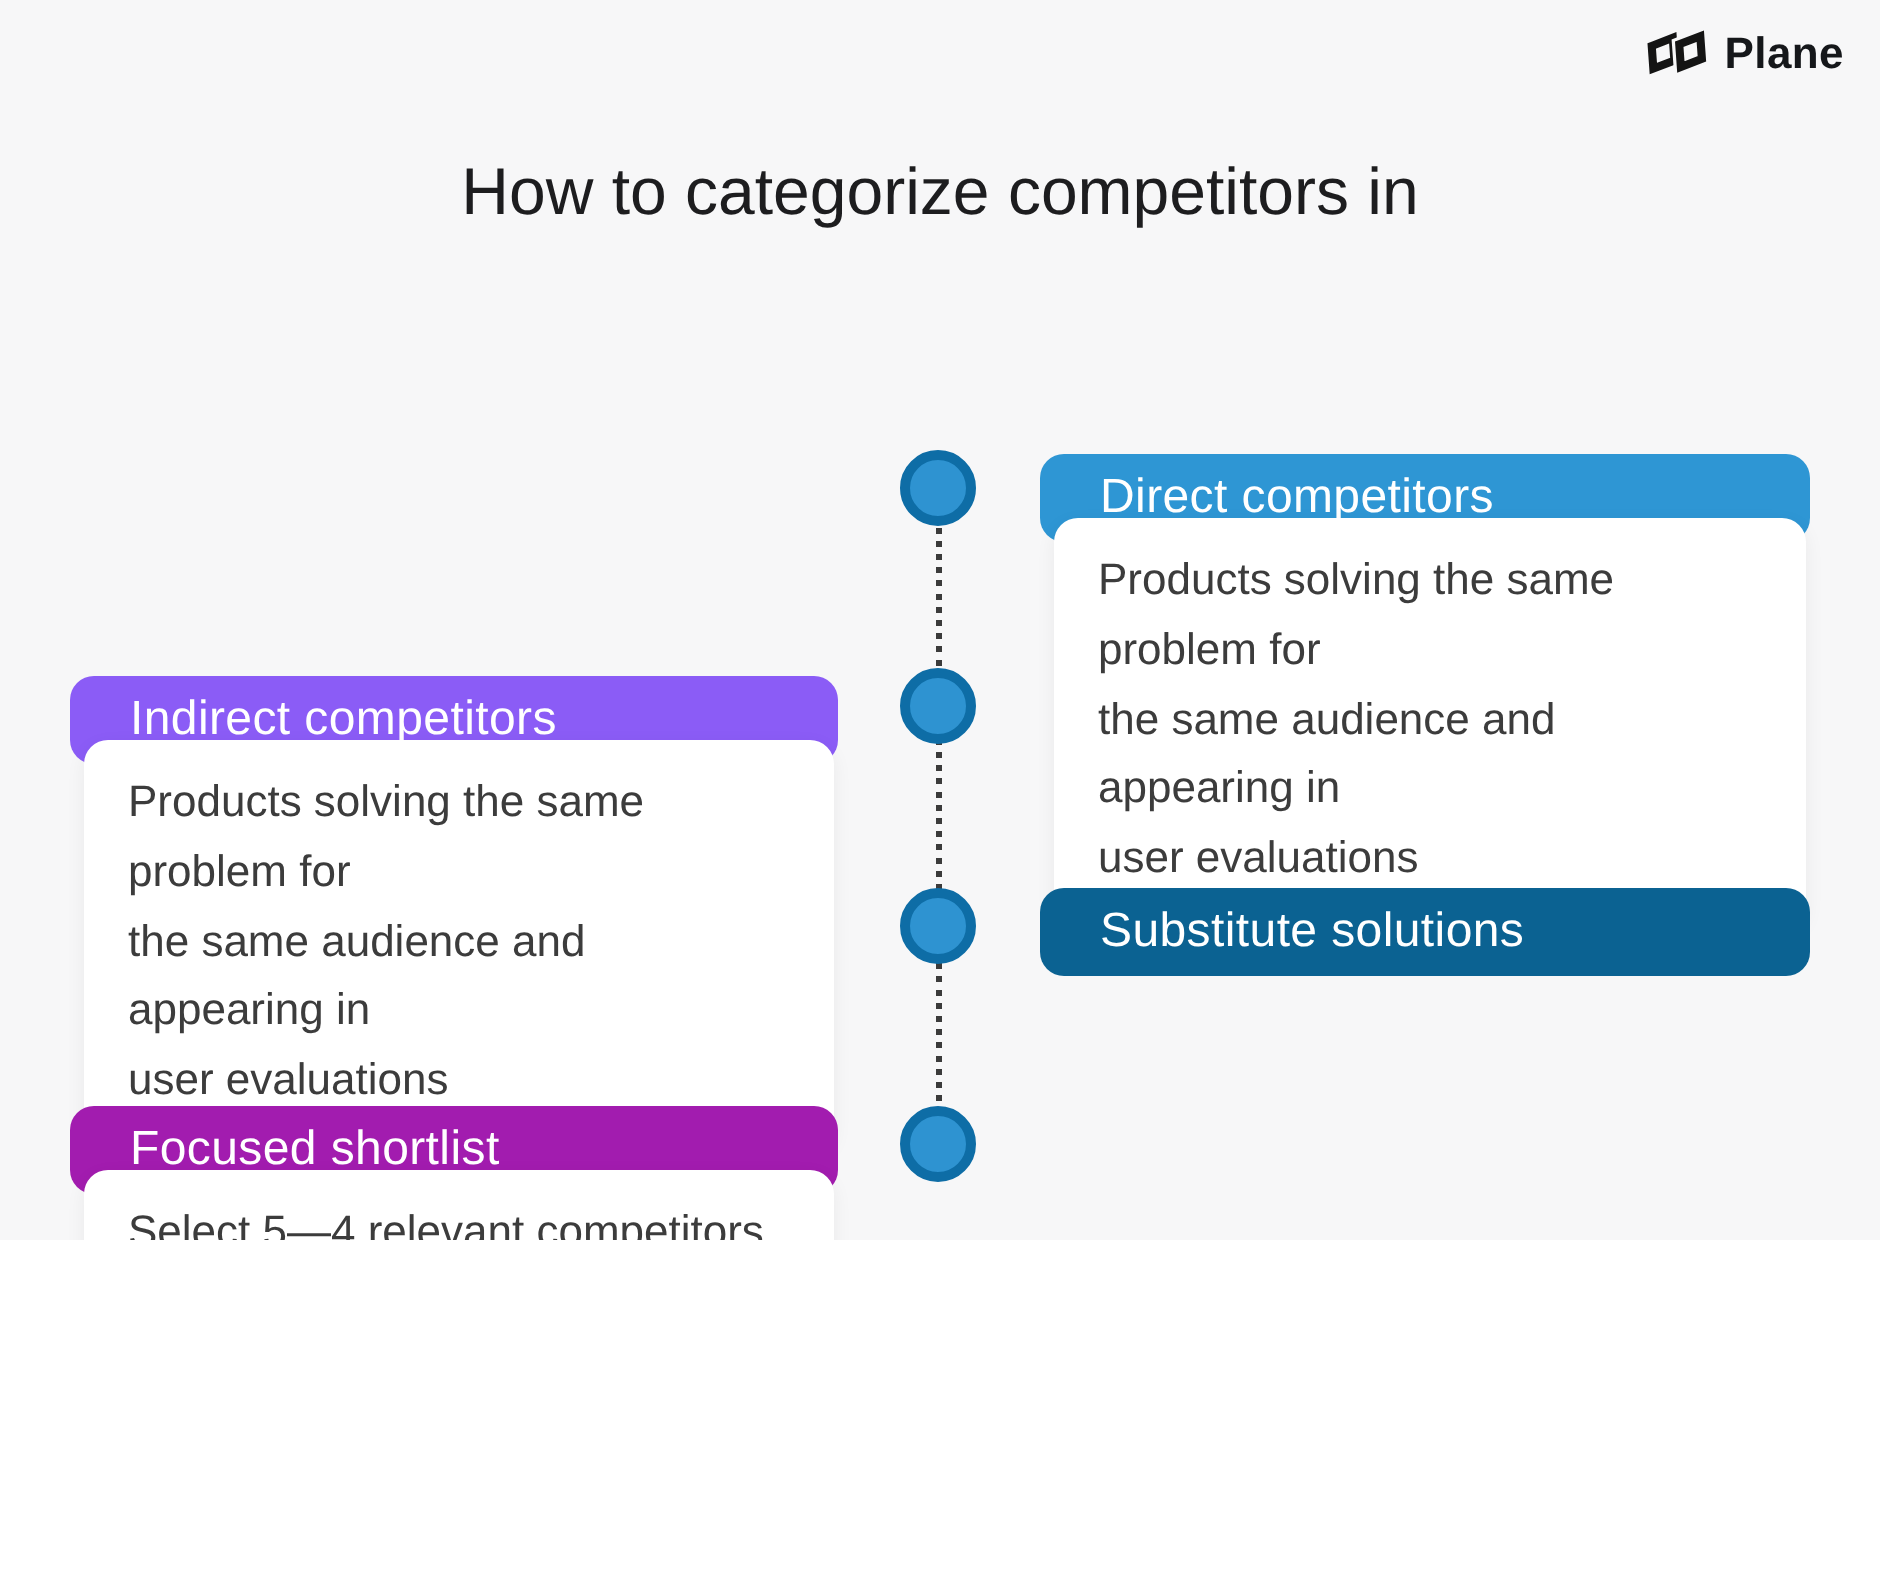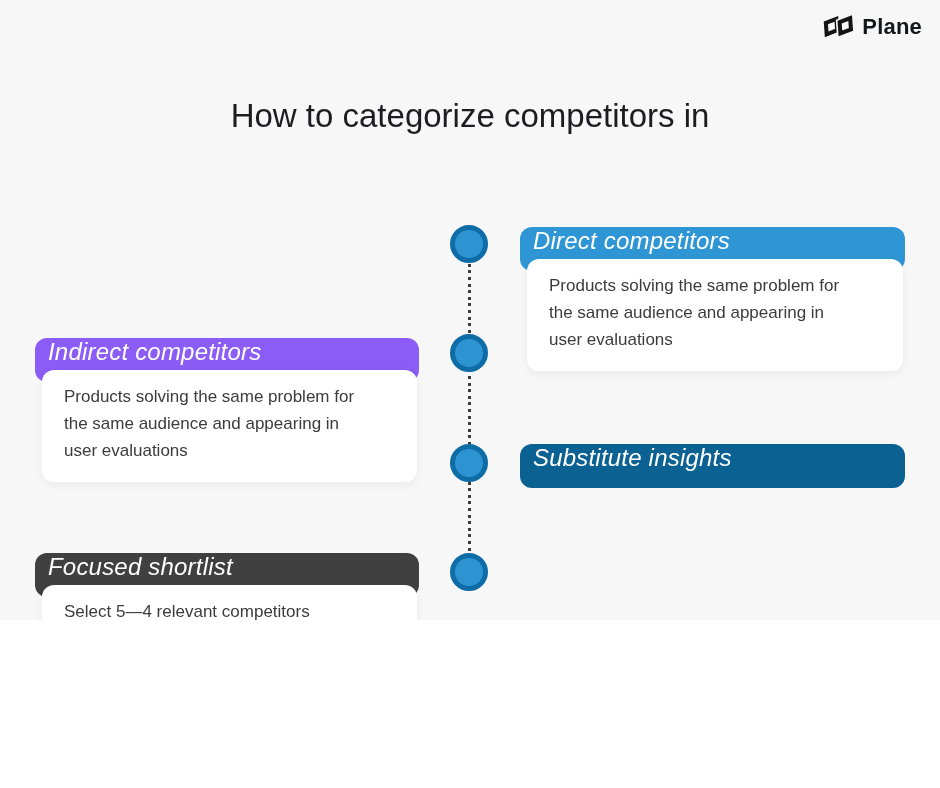--- a/index.html
+++ b/index.html
@@ -36,21 +36,21 @@
     position: absolute;
     top: 74px;
     left: 0;
     width: 100%;
     text-align: center;
     font-size: 33px;
     font-weight: 500;
     line-height: 1.36;
     color: #1D1D1F;
   }
-  .page-title span { display: block; margin-top: 20px; }
+  .page-title span { display: block; }
 
   
   .timeline-line {
     position: absolute;
     left: 468px;
     top: 244px;
     width: 3px;
     height: 329px;
     background-image: repeating-linear-gradient(
       to bottom, #3B3B3B 0 3px, transparent 3px 6.6px);
@@ -75,40 +75,39 @@
   .card { position: absolute; z-index: 3; }
   .card-direct     { left: 520px; top: 227px; width: 385px; }
   .card-indirect   { left: 35px;  top: 338px; width: 384px; }
   .card-substitute { left: 520px; top: 444px; width: 385px; }
   .card-focused    { left: 35px;  top: 553px; width: 384px; }
 
   .card-header {
     height: 44px;
     border-radius: 12px;
     display: flex;
-    align-items: flex-start;
-    padding-left: 13px;
-    font-style: italic;
+    align-items: center;
+    padding-left: 30px;
   }
   .card-header h2 {
     color: #FFFFFF;
     font-size: 24px;
     font-weight: 500;
     letter-spacing: 0.2px;
   }
   .card-body {
     position: relative;
     margin: -12px 2px 0 7px;
     background: #FFFFFF;
     border-radius: 12px;
     padding: 14px 24px 17px 22px;
     box-shadow: 0 3px 10px rgba(30,30,30,0.06);
   }
   .card-body p {
-    font-size: 17px;
+    font-size: 22px;
     line-height: 1.58;
     color: #3C3C3C;
     white-space: pre-line;
   }
 </style>
 </head>
 <body>
 
 <div class="canvas">
 
@@ -148,26 +147,26 @@
     </div>
     <div class="card-body">
       <p>Products solving the same problem for
 the same audience and appearing in
 user evaluations</p>
     </div>
   </section>
 
   <section class="card card-substitute">
     <div class="card-header" style="background: rgb(11, 98, 146);">
-      <h2>Substitute insights</h2>
+      <h2>Substitute solutions</h2>
     </div>
   </section>
 
   <section class="card card-focused">
-    <div class="card-header" style="background: #404040;">
+    <div class="card-header" style="background: #a21caf;">
       <h2>Focused shortlist</h2>
     </div>
     <div class="card-body">
       <p>Select 5—4 relevant competitors
 using win-loss data, interviews, and
 review insights</p>
     </div>
   </section>
 
 </div>

